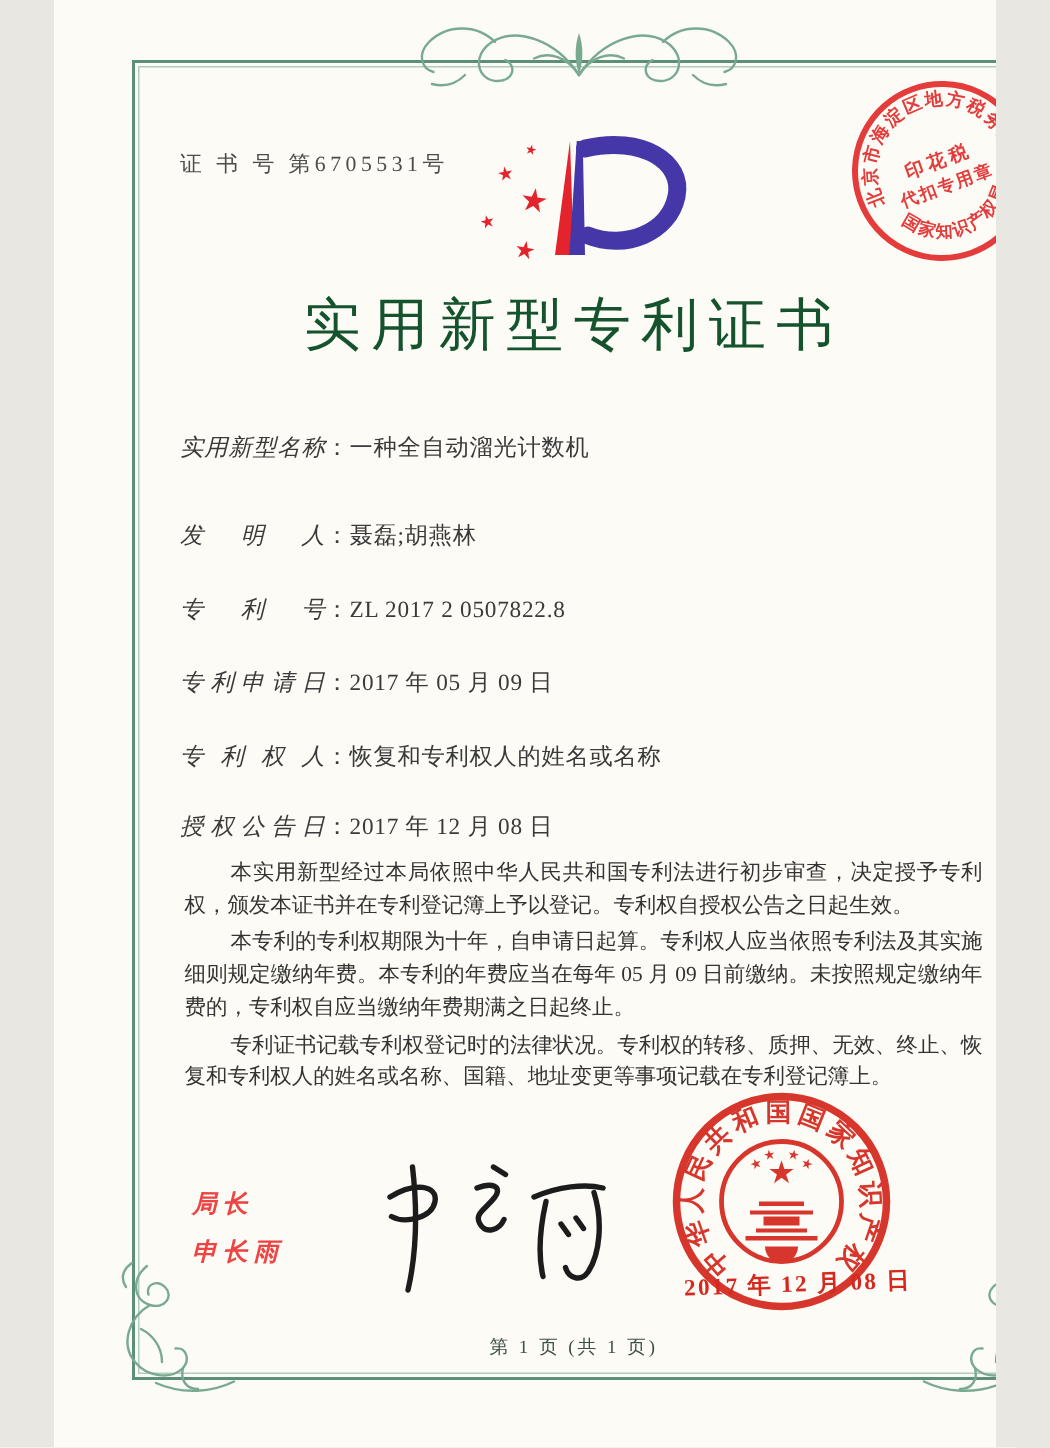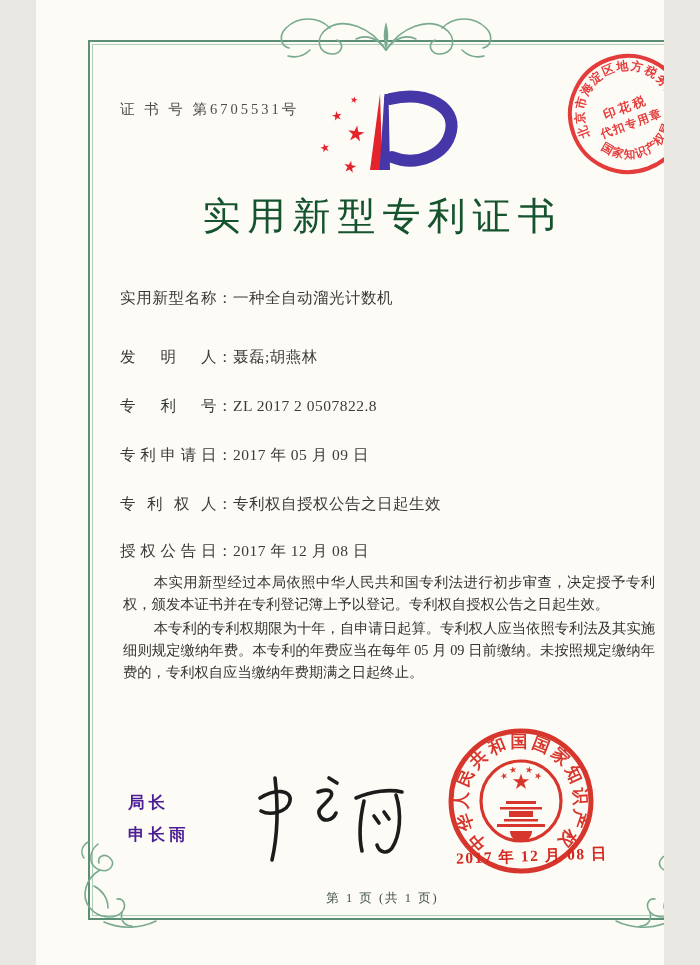--- a/index.html
+++ b/index.html
@@ -15,29 +15,29 @@
   .cert-border-inner{position:absolute;inset:2px;border:1px solid #aeceba;}
   svg.deco{position:absolute;pointer-events:none;}
   
   .cert-number{position:absolute;left:84px;top:100px;font-size:14.5px;letter-spacing:3px;color:#4c4c4c;}
   .logo{position:absolute;left:268px;top:82px;width:164px;height:102px;}
   .tax-stamp{position:absolute;left:526px;top:48px;width:132px;height:132px;transform:rotate(-20deg);opacity:.92;}
   .title{position:absolute;left:52px;width:589px;top:191px;text-align:center;
          font-size:38px;font-weight:400;letter-spacing:7px;color:#14532d;}
   
   .field{position:absolute;left:84px;width:545px;font-size:15.5px;color:#3a3a3a;letter-spacing:.5px;white-space:nowrap;}
-  .flabel{display:inline-block;width:97px;text-align:justify;text-align-last:justify;}
+  .flabel{display:inline-block;width:97px;text-align:justify;text-align-last:justify;font-style:italic;}
   .f0{top:288px}.f1{top:347px}.f2{top:396px}.f3{top:445px}.f4{top:494px}.f5{top:541px}
   
   .body-text{position:absolute;left:84px;top:572px;width:538px;font-size:14.3px;
              line-height:21.7px;text-align:justify;color:#343434;}
   .body-text p{margin:0 3px 3px;text-indent:2.15em;}
   
   .director{position:absolute;left:92px;top:792px;font-family:"Liberation Sans","DejaVu Sans",sans-serif;
-            font-size:16.5px;font-weight:600;letter-spacing:4px;color:#4c1d95;}
+            font-size:16.5px;font-weight:600;letter-spacing:4px;color:#ef4444;font-style:italic;}
   .director div+div{margin-top:10px;}
   .signature{position:absolute;left:196px;top:768px;width:176px;height:96px;}
   .office-seal{position:absolute;left:406px;top:722px;width:158px;height:158px;opacity:.93;}
   .seal-date{position:absolute;left:420px;top:846px;color:#d5281e;font-size:15.5px;font-weight:600;
              letter-spacing:1.5px;transform:rotate(-2deg);white-space:nowrap;}
   .footer{position:absolute;left:52px;width:589px;top:890px;text-align:center;
           font-size:12.5px;letter-spacing:2px;color:#3e4f46;}
   .green-stroke{stroke:#79aa90;fill:none;stroke-width:1.6;stroke-linecap:round;}
 </style>
 </head>
@@ -125,29 +125,30 @@
   <div class="field f1">
     <span class="flabel">发明人</span><span>：</span><span>聂磊;胡燕林</span>
   </div>
   <div class="field f2">
     <span class="flabel">专利号</span><span>：</span><span>ZL 2017 2 0507822.8</span>
   </div>
   <div class="field f3">
     <span class="flabel">专利申请日</span><span>：</span><span>2017 年 05 月 09 日</span>
   </div>
   <div class="field f4">
-    <span class="flabel">专利权人</span><span>：</span><span>专利权自授权公告之日起生效</span>
+    <span class="flabel">专利权人</span><span>：</span><span>恢复和专利权人的姓名或名称</span>
   </div>
   <div class="field f5">
     <span class="flabel">授权公告日</span><span>：</span><span>2017 年 12 月 08 日</span>
   </div>
 
   <div class="body-text">
     <p>本实用新型经过本局依照中华人民共和国专利法进行初步审查，决定授予专利权，颁发本证书并在专利登记簿上予以登记。专利权自授权公告之日起生效。</p>
     <p>本专利的专利权期限为十年，自申请日起算。专利权人应当依照专利法及其实施细则规定缴纳年费。本专利的年费应当在每年 05 月 09 日前缴纳。未按照规定缴纳年费的，专利权自应当缴纳年费期满之日起终止。</p>
+    <p>专利证书记载专利权登记时的法律状况。专利权的转移、质押、无效、终止、恢复和专利权人的姓名或名称、国籍、地址变更等事项记载在专利登记簿上。</p>
   </div>
 
   <div class="director">
     <div>局长</div>
     <div>申长雨</div>
   </div>
 
   <svg class="signature" viewBox="0 0 176 96">
     <g fill="none" stroke="#1c1c1c" stroke-width="3.6" stroke-linecap="round" stroke-linejoin="round">
       <path d="M28 30 C44 20 60 22 58 33 C56 44 38 48 29 43"></path>

